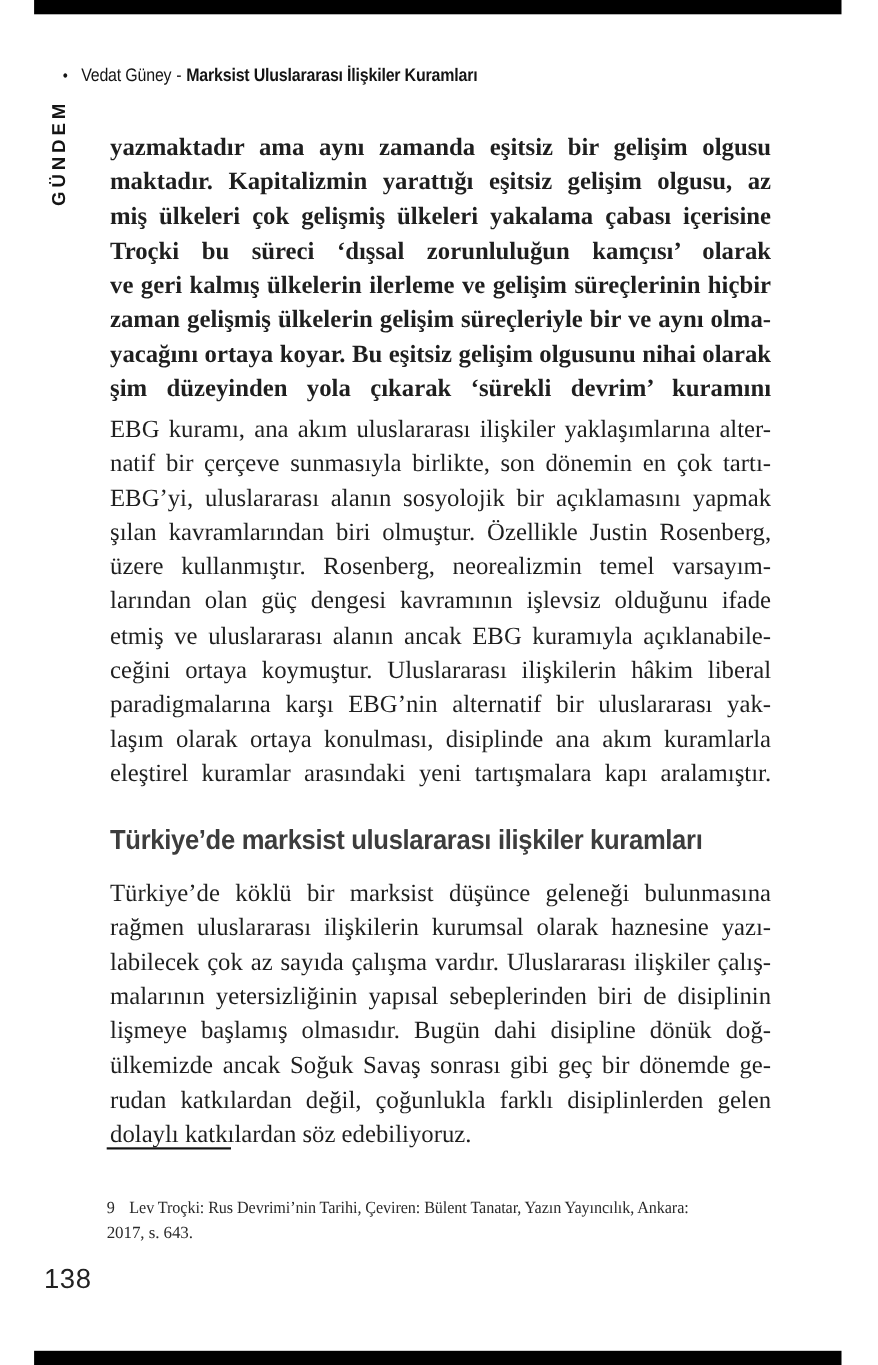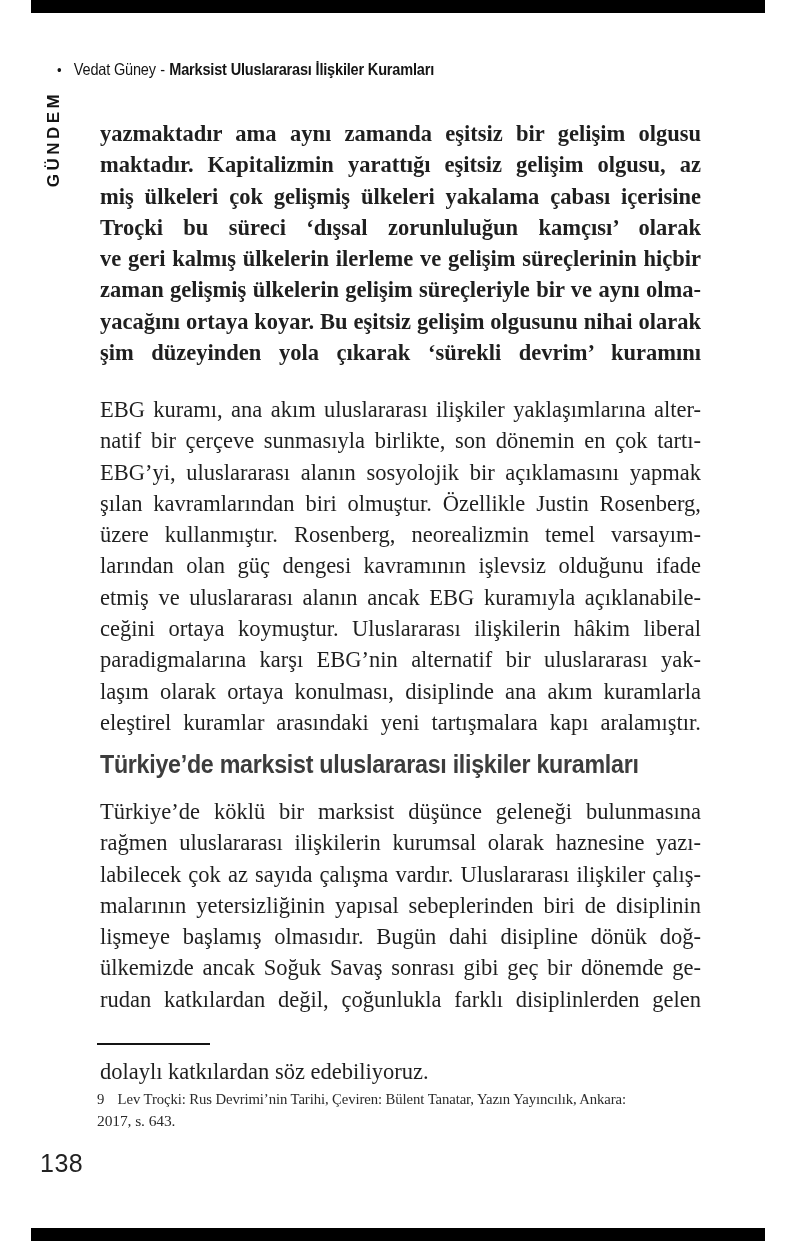--- a/index.html
+++ b/index.html
@@ -31,23 +31,23 @@
     font-weight:700; font-size:17px; letter-spacing:3.5px; color:#141414;
     white-space:nowrap;
   }
 
   .column { position:absolute; left:100px; top:0; width:601px; color:#1f1f1f; }
   .para { position:absolute; left:0; width:601px; font-size:22.5px; }
   .para .tline {
     height:31.3px; line-height:31.3px; overflow:hidden;
     text-align:justify; text-align-last:justify;
   }
-  .para.short-last .tline.last { text-align-last:left;margin-top:41px; }
+  .para.short-last .tline.last { text-align-last:left; }
   #para1 { top:118px;font-weight:bold; }
-  #para2 { top:394px;font-family:Liberation Serif, serif; }
+  #para2 { top:374px;font-family:Liberation Serif, serif; }
   #para3 { top:796px; }
 
   .section-heading {
     position:absolute; left:0; top:750px;
     font-family:"Liberation Sans","DejaVu Sans",sans-serif;
     font-size:25px; font-weight:700; color:#3d3d3d; letter-spacing:-0.3px;
     white-space:nowrap; transform:scaleX(0.93); transform-origin:left center;
   }
 
   .fn-rule { position:absolute; left:-3px; top:1043px; width:113px; height:2px; background:#141414; }

